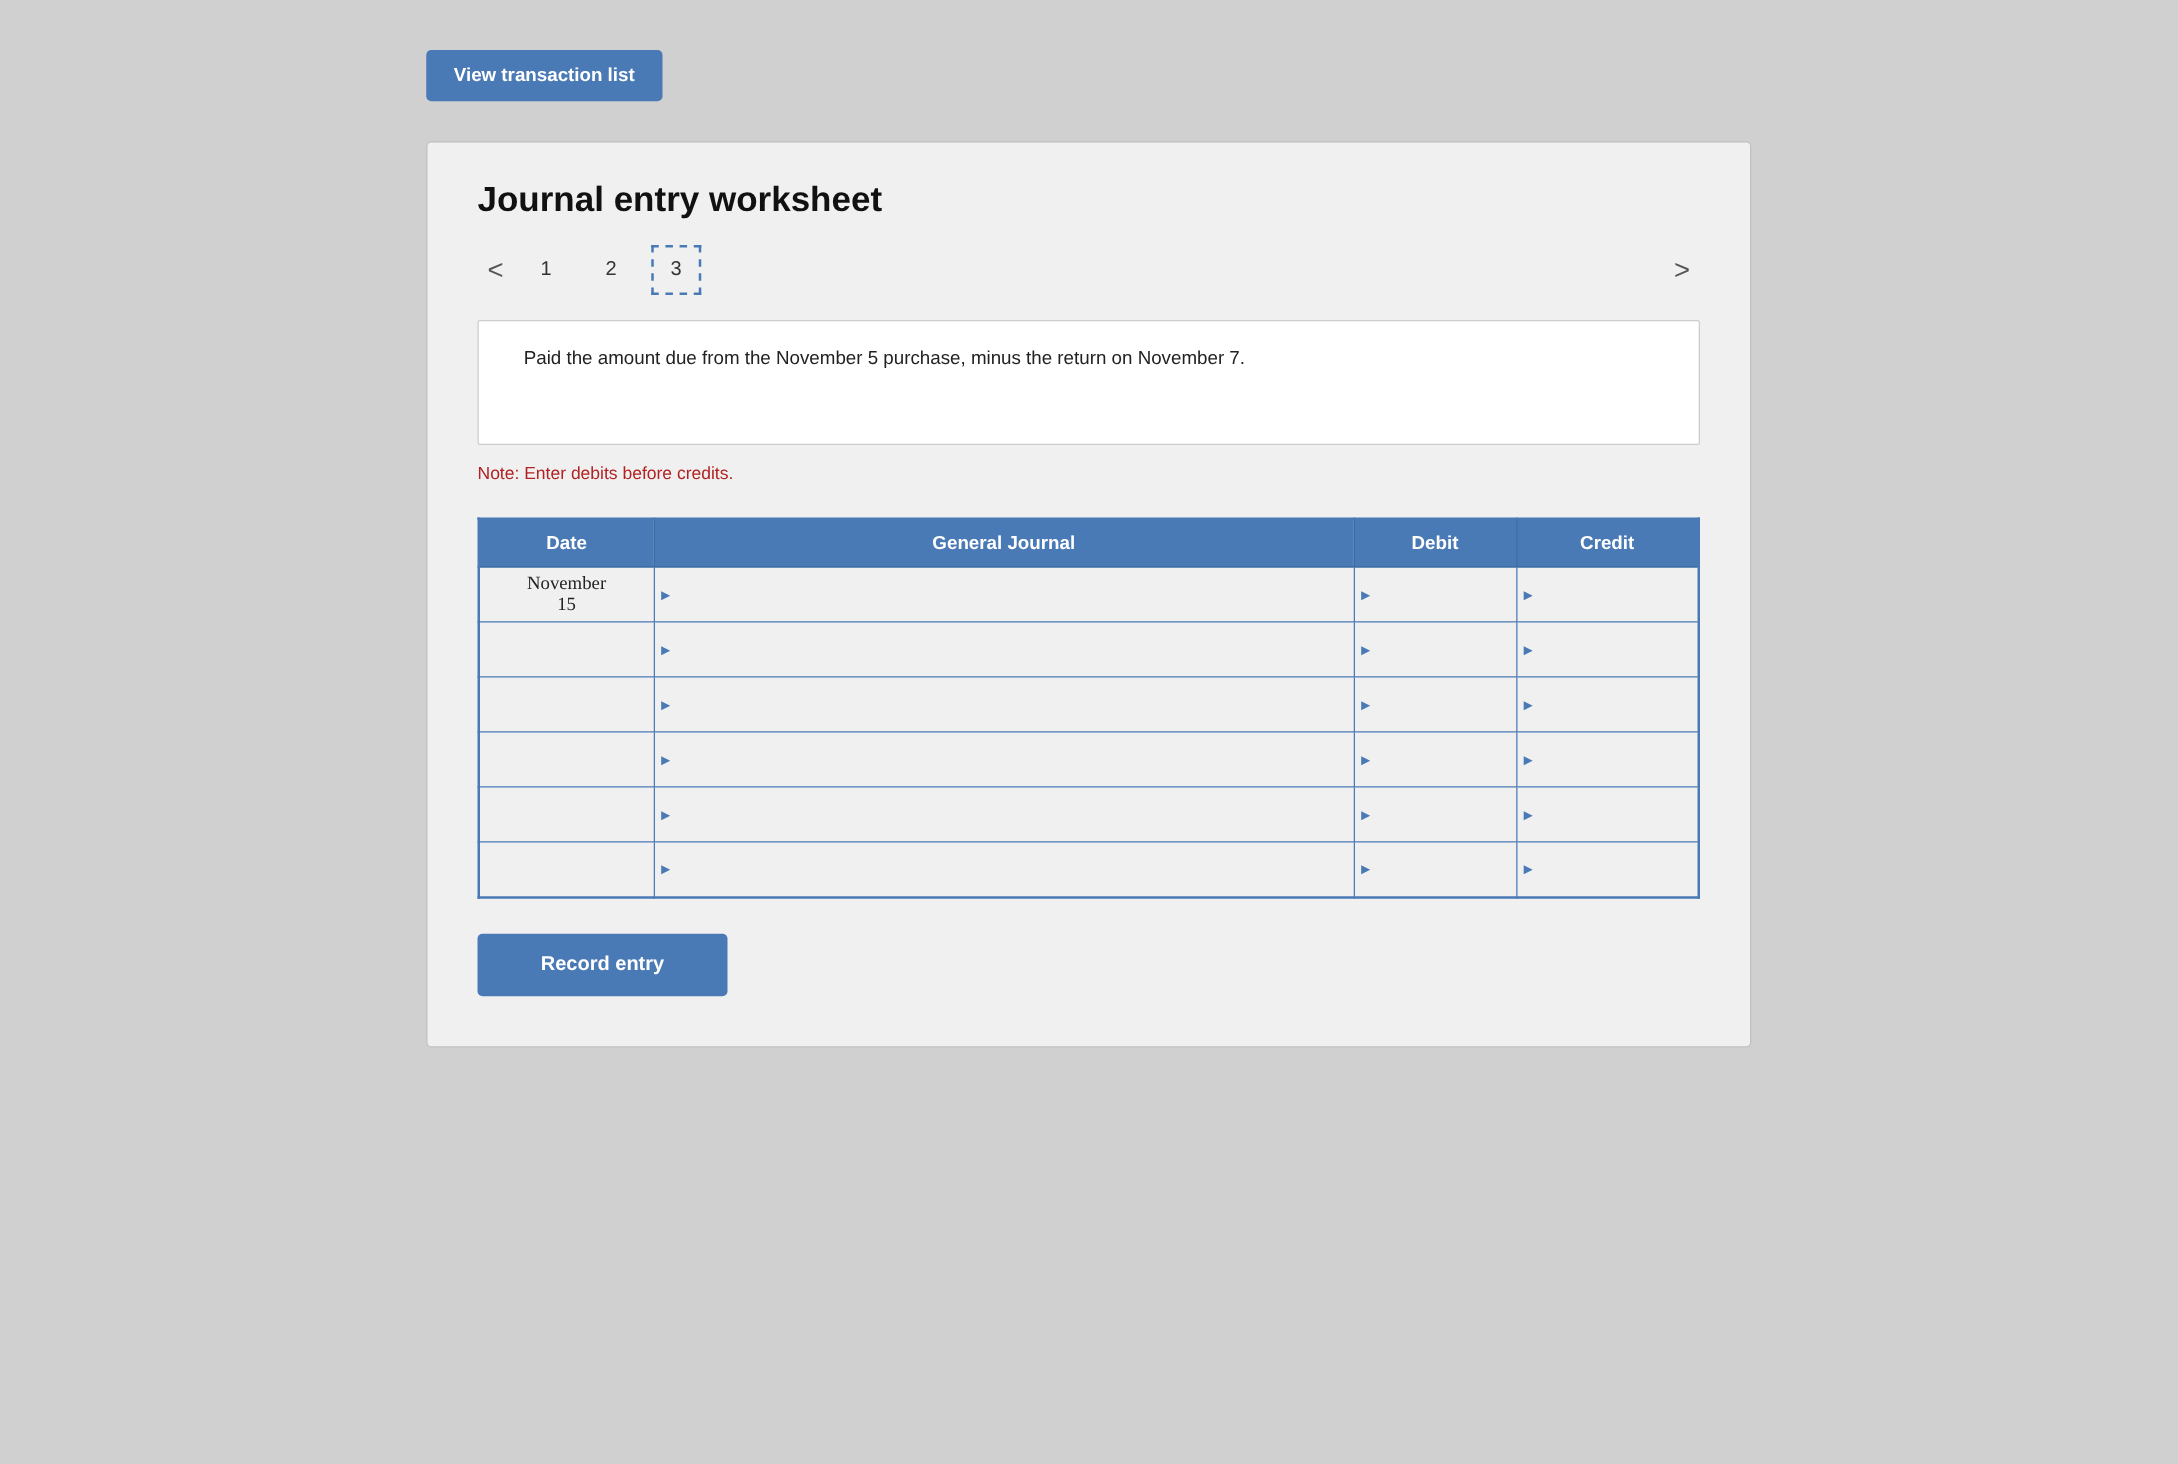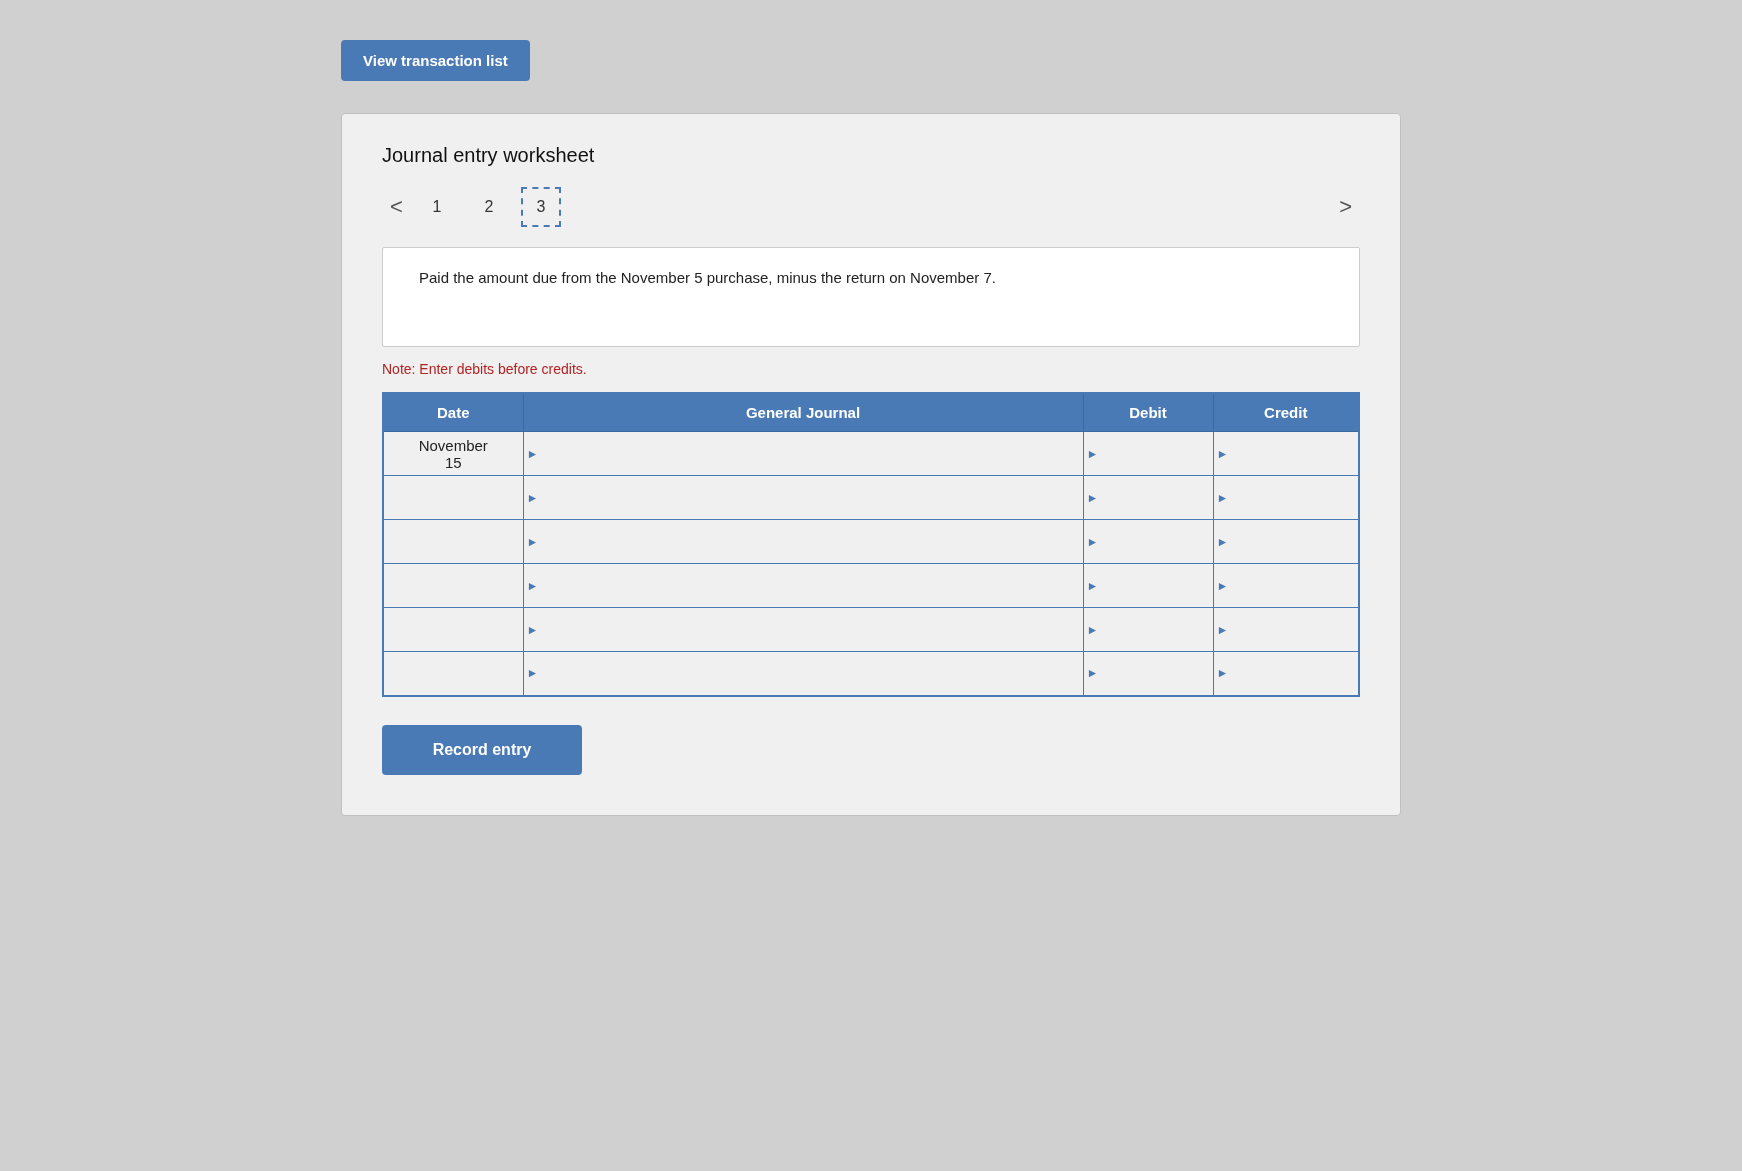--- a/index.html
+++ b/index.html
@@ -31,22 +31,22 @@
     .worksheet-container {
       background: #f0f0f0;
       border: 1px solid #c0c0c0;
       border-radius: 4px;
       padding: 30px 40px 40px 40px;
       max-width: 1060px;
       margin: 0 auto;
     }
 
     .worksheet-title {
-      font-size: 20px;
-      font-weight: normal;
+      font-size: 28px;
+      font-weight: bold;
       color: #111;
       margin-bottom: 20px;
     }
 
     .pagination {
       display: flex;
       align-items: center;
       margin-bottom: 20px;
       position: relative;
     }
@@ -89,21 +89,21 @@
       margin-bottom: 14px;
       min-height: 100px;
       font-size: 15px;
       color: #222;
       line-height: 1.6;
     }
 
     .note-text {
       color: #b22222;
       font-size: 14px;
-      margin-bottom: 15px;
+      margin-bottom: 28px;
     }
 
     .journal-table {
       width: 100%;
       border-collapse: collapse;
       border: 2px solid #4a7ab5;
     }
 
     .journal-table th {
       background: #4a7ab5;
@@ -137,20 +137,21 @@
       height: 44px;
       position: relative;
     }
 
     .journal-table td.date-cell {
       text-align: center;
       vertical-align: middle;
       font-size: 15px;
       color: #222;
       padding: 4px 8px;
+      font-family: Liberation Serif, serif;
     }
 
     .cell-arrow {
       display: inline-block;
       color: #4a7ab5;
       font-size: 12px;
       position: absolute;
       left: 3px;
       top: 50%;
       transform: translateY(-50%);

